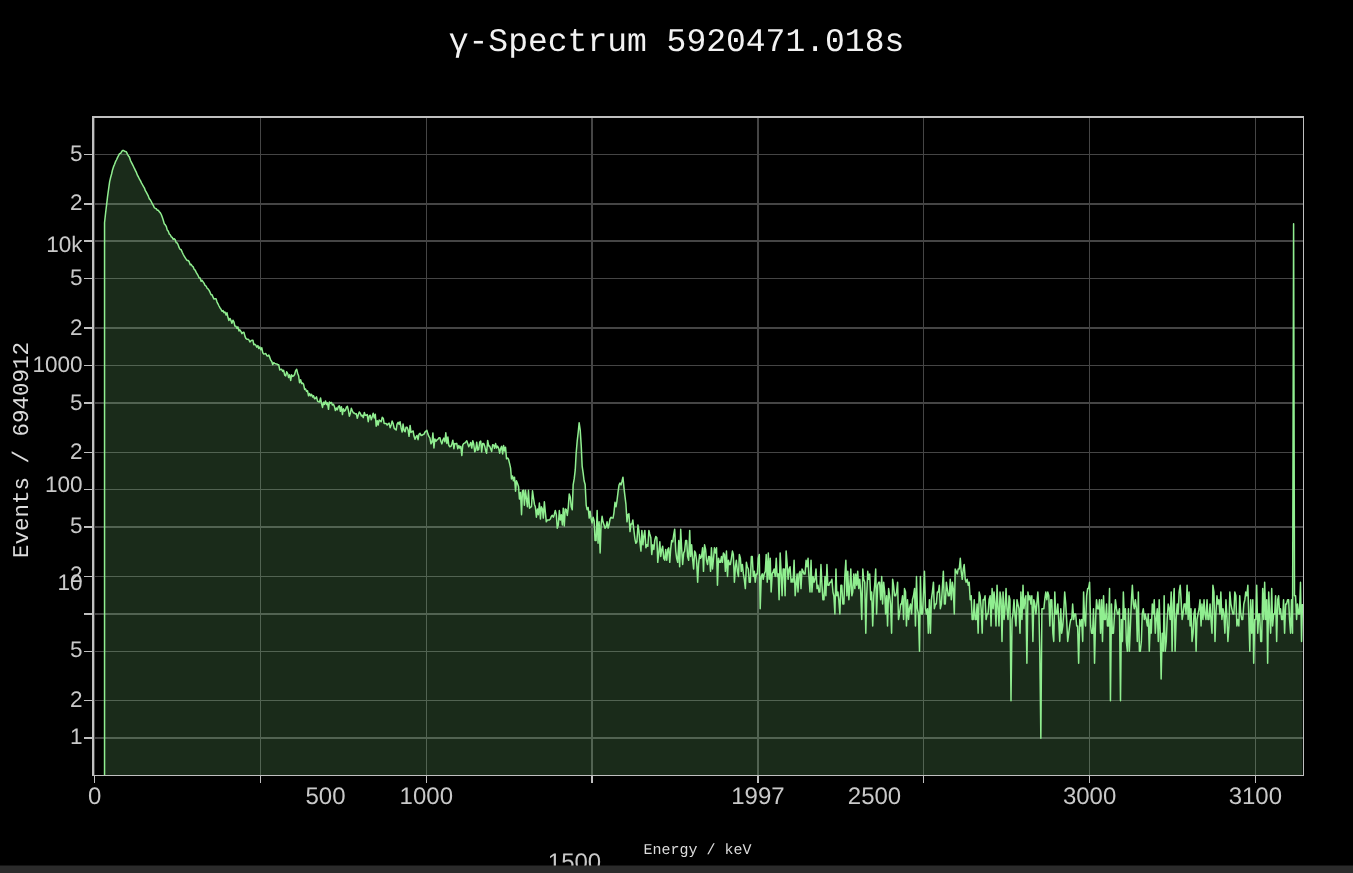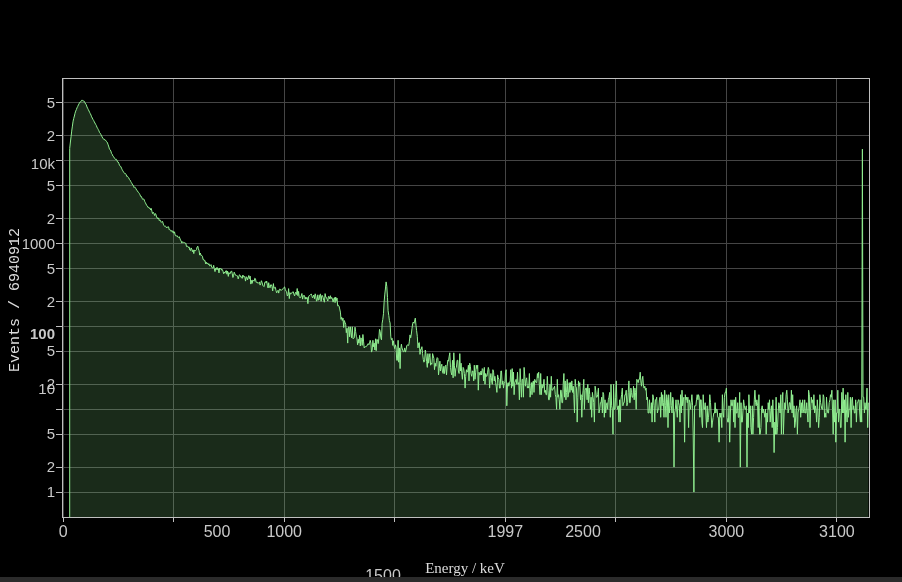--- a/index.html
+++ b/index.html
@@ -7,34 +7,35 @@
        font-family:"Liberation Sans",sans-serif;}
   .chart-title{position:absolute;left:0;right:0;top:16px;text-align:center;
        font-family:"Liberation Mono","DejaVu Sans Mono",monospace;
        font-size:22px;color:#f2f2f2;letter-spacing:0px;}
   .y-title{position:absolute;left:15px;top:300px;
        transform:translate(-50%,-50%) rotate(-90deg);white-space:nowrap;
        font-family:"Liberation Mono","DejaVu Sans Mono",monospace;
        font-size:15px;color:#dcdcdc;}
   .x-title{position:absolute;left:465px;top:568px;transform:translate(-50%,-50%);
        white-space:nowrap;
-       font-family:Liberation Serif, serif;
-       font-size:15px;color:#dcdcdc;}
+       font-family:Liberation Mono, monospace;
+       font-size:10px;color:#dcdcdc;}
   .xtick{position:absolute;top:523px;transform:translateX(-50%);
        font-size:16px;color:#c9c9c9;}
   .ytick{position:absolute;left:3px;width:52px;text-align:right;height:20px;
        line-height:20px;font-size:15px;color:#c9c9c9;}
   svg{position:absolute;left:0;top:0;}
   .bottom-bar{position:absolute;left:0;right:0;bottom:0;height:5px;background:#2b2b2b;}
 </style>
 </head>
 <body>
 
 <div class="app">
 
+  <div class="chart-title">γ-Spectrum 5920471.018s</div>
 
   <div class="y-title">Events / 6940912</div>
 
   <svg id="plot-svg" width="902" height="582" viewBox="0 0 902 582">
     <g id="grid">
         <line x1="63.1" y1="78" x2="63.1" y2="517" stroke="#454545" stroke-width="1" shape-rendering="crispEdges"></line>
         <line x1="173.7" y1="78" x2="173.7" y2="517" stroke="#454545" stroke-width="1" shape-rendering="crispEdges"></line>
         <line x1="284.2" y1="78" x2="284.2" y2="517" stroke="#454545" stroke-width="1" shape-rendering="crispEdges"></line>
         <line x1="394.7" y1="78" x2="394.7" y2="517" stroke="#454545" stroke-width="1" shape-rendering="crispEdges"></line>
         <line x1="505.3" y1="78" x2="505.3" y2="517" stroke="#454545" stroke-width="1" shape-rendering="crispEdges"></line>
@@ -97,21 +98,21 @@
       <div class="xtick" style="left: 505.3px;">1997</div>
       <div class="xtick" style="left: 583px;">2500</div>
       <div class="xtick" style="left: 726.4px;">3000</div>
       <div class="xtick" style="left: 836.9px;">3100</div>
       <div class="ytick" style="top: 482.1px;">1</div>
       <div class="ytick" style="top: 457.1px;">2</div>
       <div class="ytick" style="top: 424.2px;">5</div>
       <div class="ytick" style="top: 379px;">10</div>
       <div class="ytick" style="top: 374.3px;">2</div>
       <div class="ytick" style="top: 341.4px;">5</div>
-      <div class="ytick" style="top: 324px; font-weight: bold;">100</div>
+      <div class="ytick" style="top: 314px;">100</div>
       <div class="ytick" style="top: 291.5px;">2</div>
       <div class="ytick" style="top: 258.6px;">5</div>
       <div class="ytick" style="top: 233.6px;">1000</div>
       <div class="ytick" style="top: 208.7px;">2</div>
       <div class="ytick" style="top: 175.7px;">5</div>
       <div class="ytick" style="top: 154px;">10k</div>
       <div class="ytick" style="top: 125.9px;">2</div>
       <div class="ytick" style="top: 92.9px;">5</div>
     </div>
 

